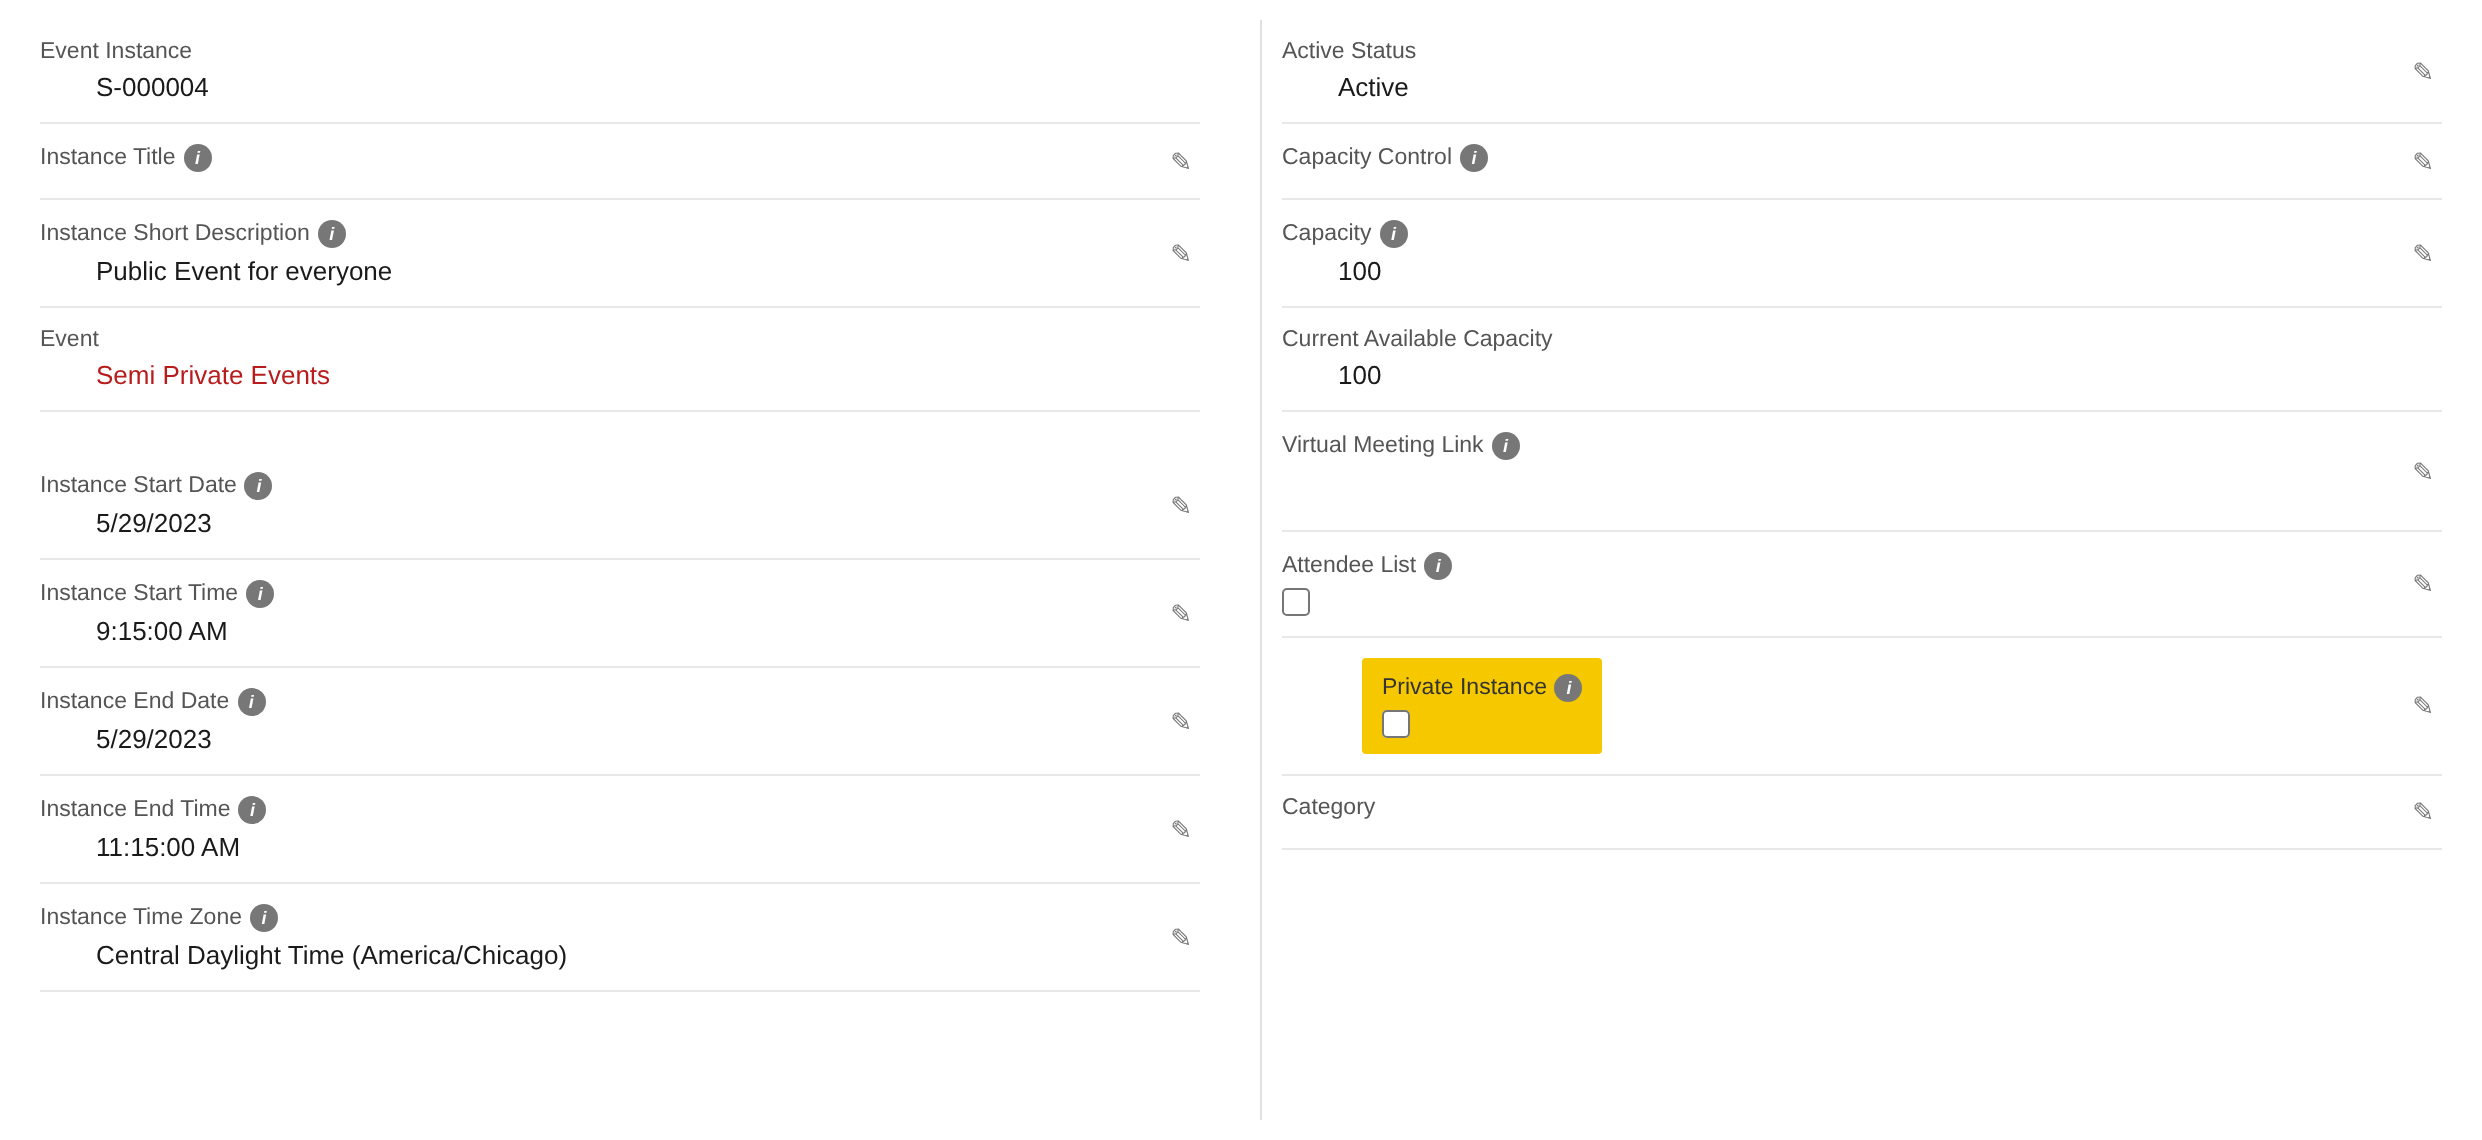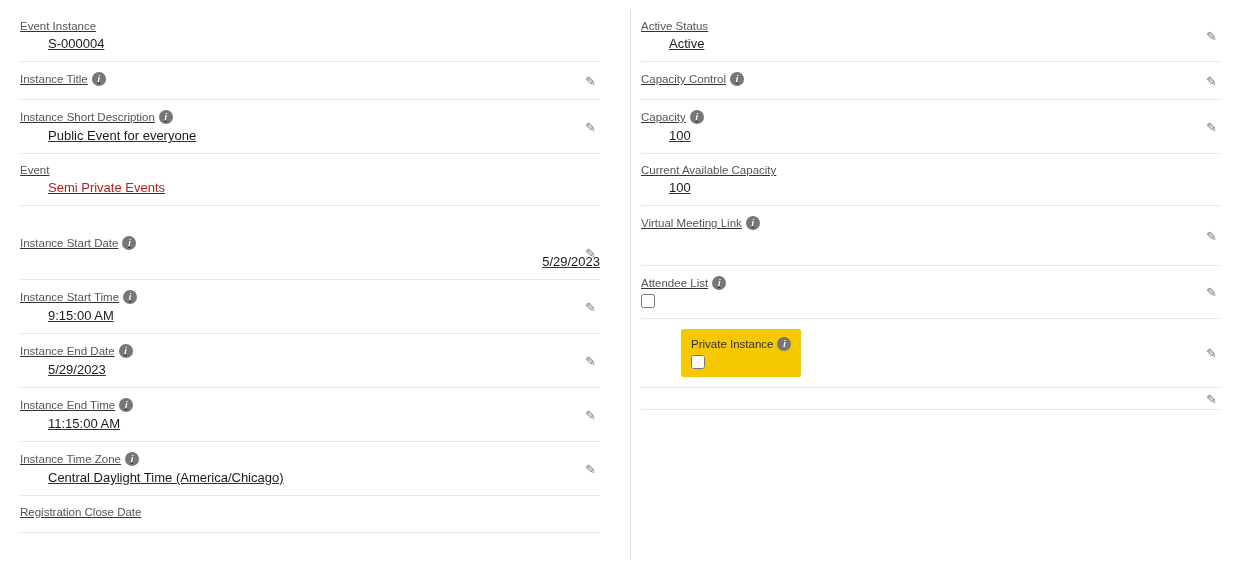--- a/index.html
+++ b/index.html
@@ -21,21 +21,20 @@
     }
     .right-col {
       flex: 1;
       padding-left: 10px;
       border-left: 1px solid #e0e0e0;
     }
     .field-group {
       padding: 10px 0;
       border-bottom: 1px solid #e8e8e8;
       position: relative;
-      text-decoration: underline;
     }
     .field-label {
       font-size: 11.5px;
       color: #555;
       display: flex;
       align-items: center;
       gap: 4px;
       margin-bottom: 3px;
     }
     .field-value {
@@ -123,21 +122,21 @@
       <span class="edit-icon">✎</span>
     </div>
 
     <div class="field-group">
       <div class="field-label">
         <span>Event</span>
       </div>
       <div class="field-value link">Semi Private Events</div>
     </div>
 
-    <div class="field-group" style="margin-top:20px;text-align:right;">
+    <div class="field-group" style="margin-top:20px;">
       <div class="field-label">
         <span>Instance Start Date</span>
         <span class="info-icon">i</span>
       </div>
       <div class="field-value">5/29/2023</div>
       <span class="edit-icon">✎</span>
     </div>
 
     <div class="field-group">
       <div class="field-label">
@@ -168,26 +167,20 @@
 
     <div class="field-group">
       <div class="field-label">
         <span>Instance Time Zone</span>
         <span class="info-icon">i</span>
       </div>
       <div class="field-value">Central Daylight Time (America/Chicago)</div>
       <span class="edit-icon">✎</span>
     </div>
 
-    <div class="field-group">
-      <div class="field-label">
-        <span>Registration Close Date</span>
-      </div>
-      <div class="field-value"></div>
-    </div>
 
   </div>
 
   <div class="right-col">
 
     <div class="field-group">
       <div class="field-label">
         <span>Active Status</span>
       </div>
       <div class="field-value">Active</div>
@@ -245,18 +238,21 @@
           <span class="info-icon">i</span>
         </div>
         <div class="checkbox-wrapper">
           <input type="checkbox" style="">
         </div>
       </div>
       <span class="edit-icon">✎</span>
     </div>
 
     <div class="field-group">
+      <div class="field-label">
+        <span>Category</span>
+      </div>
       <div class="field-value"></div>
       <span class="edit-icon">✎</span>
     </div>
 
   </div>
 </div>
 
 </body></html>

